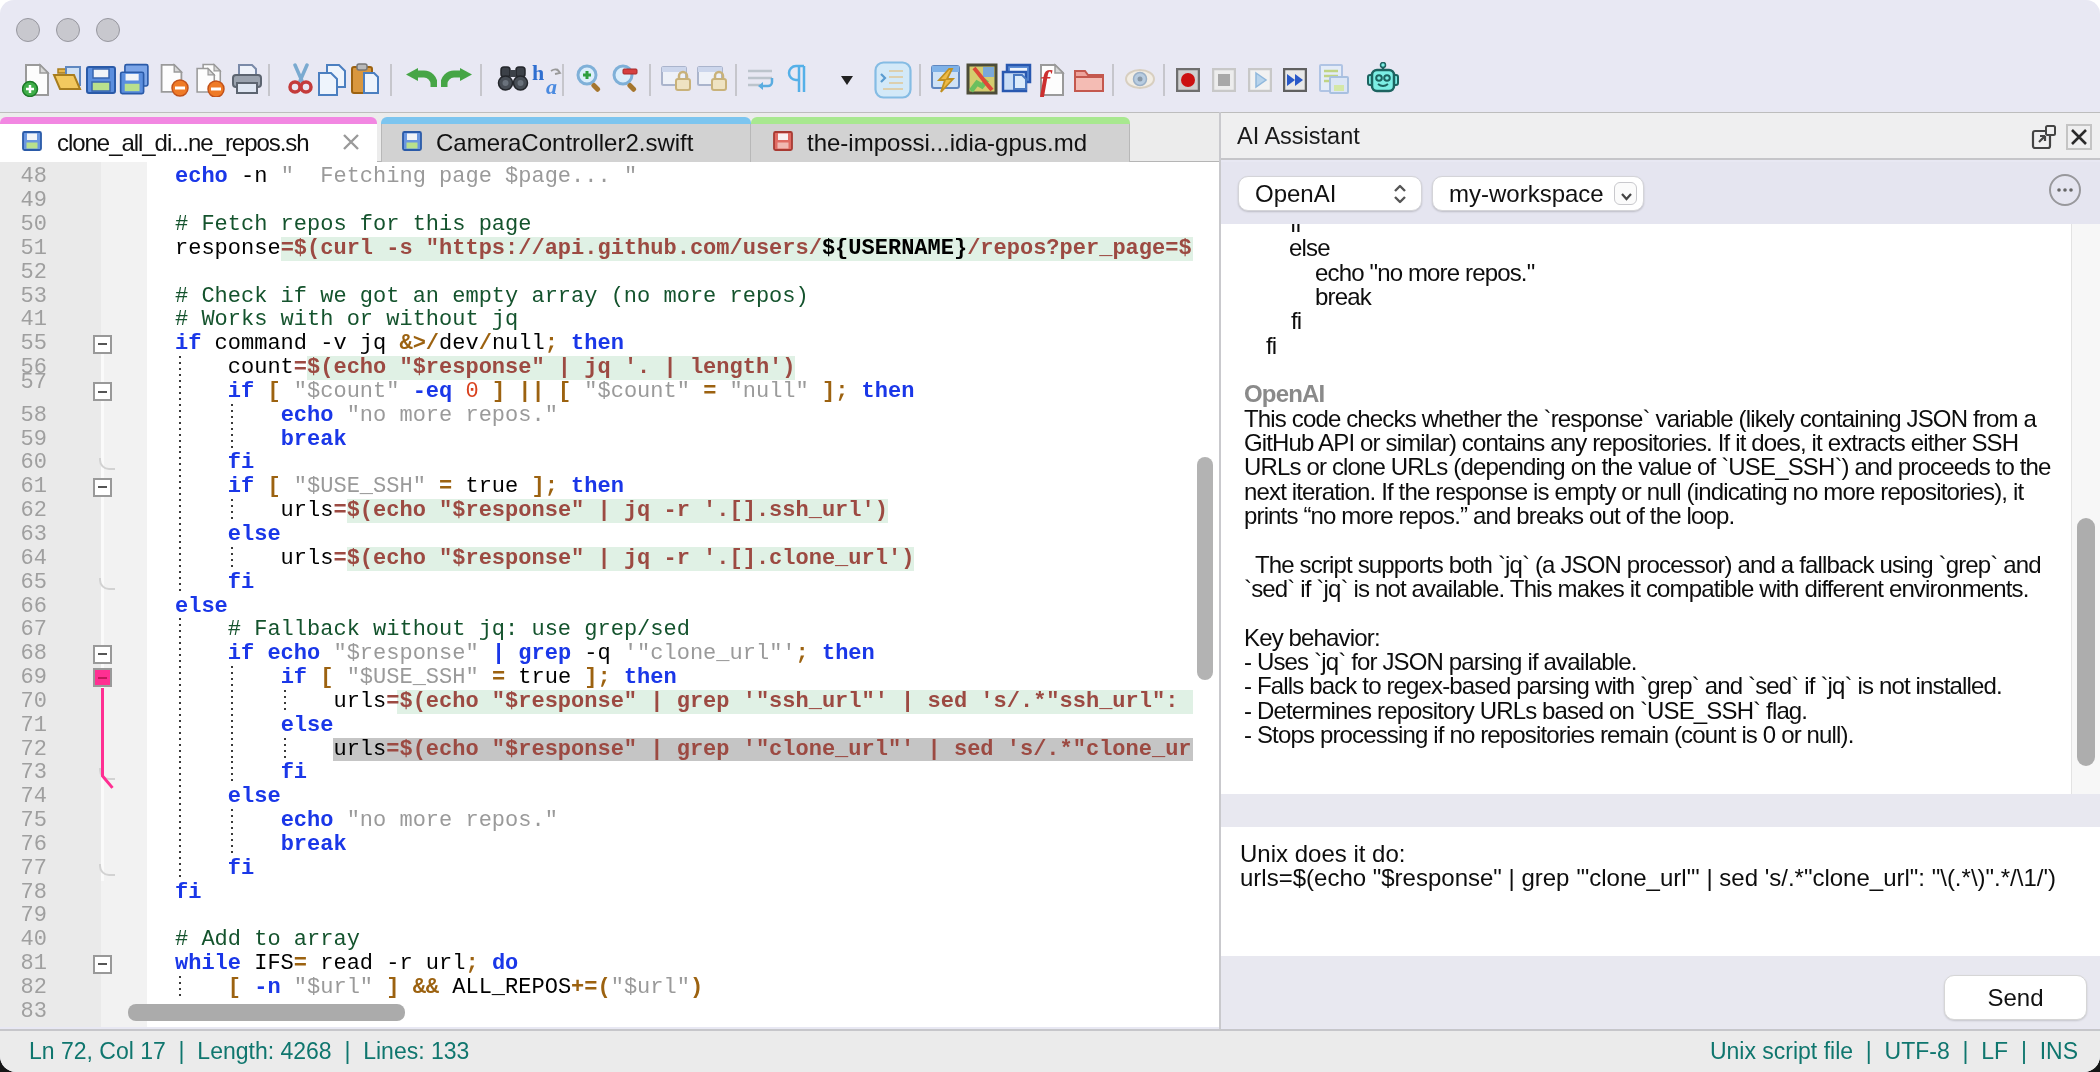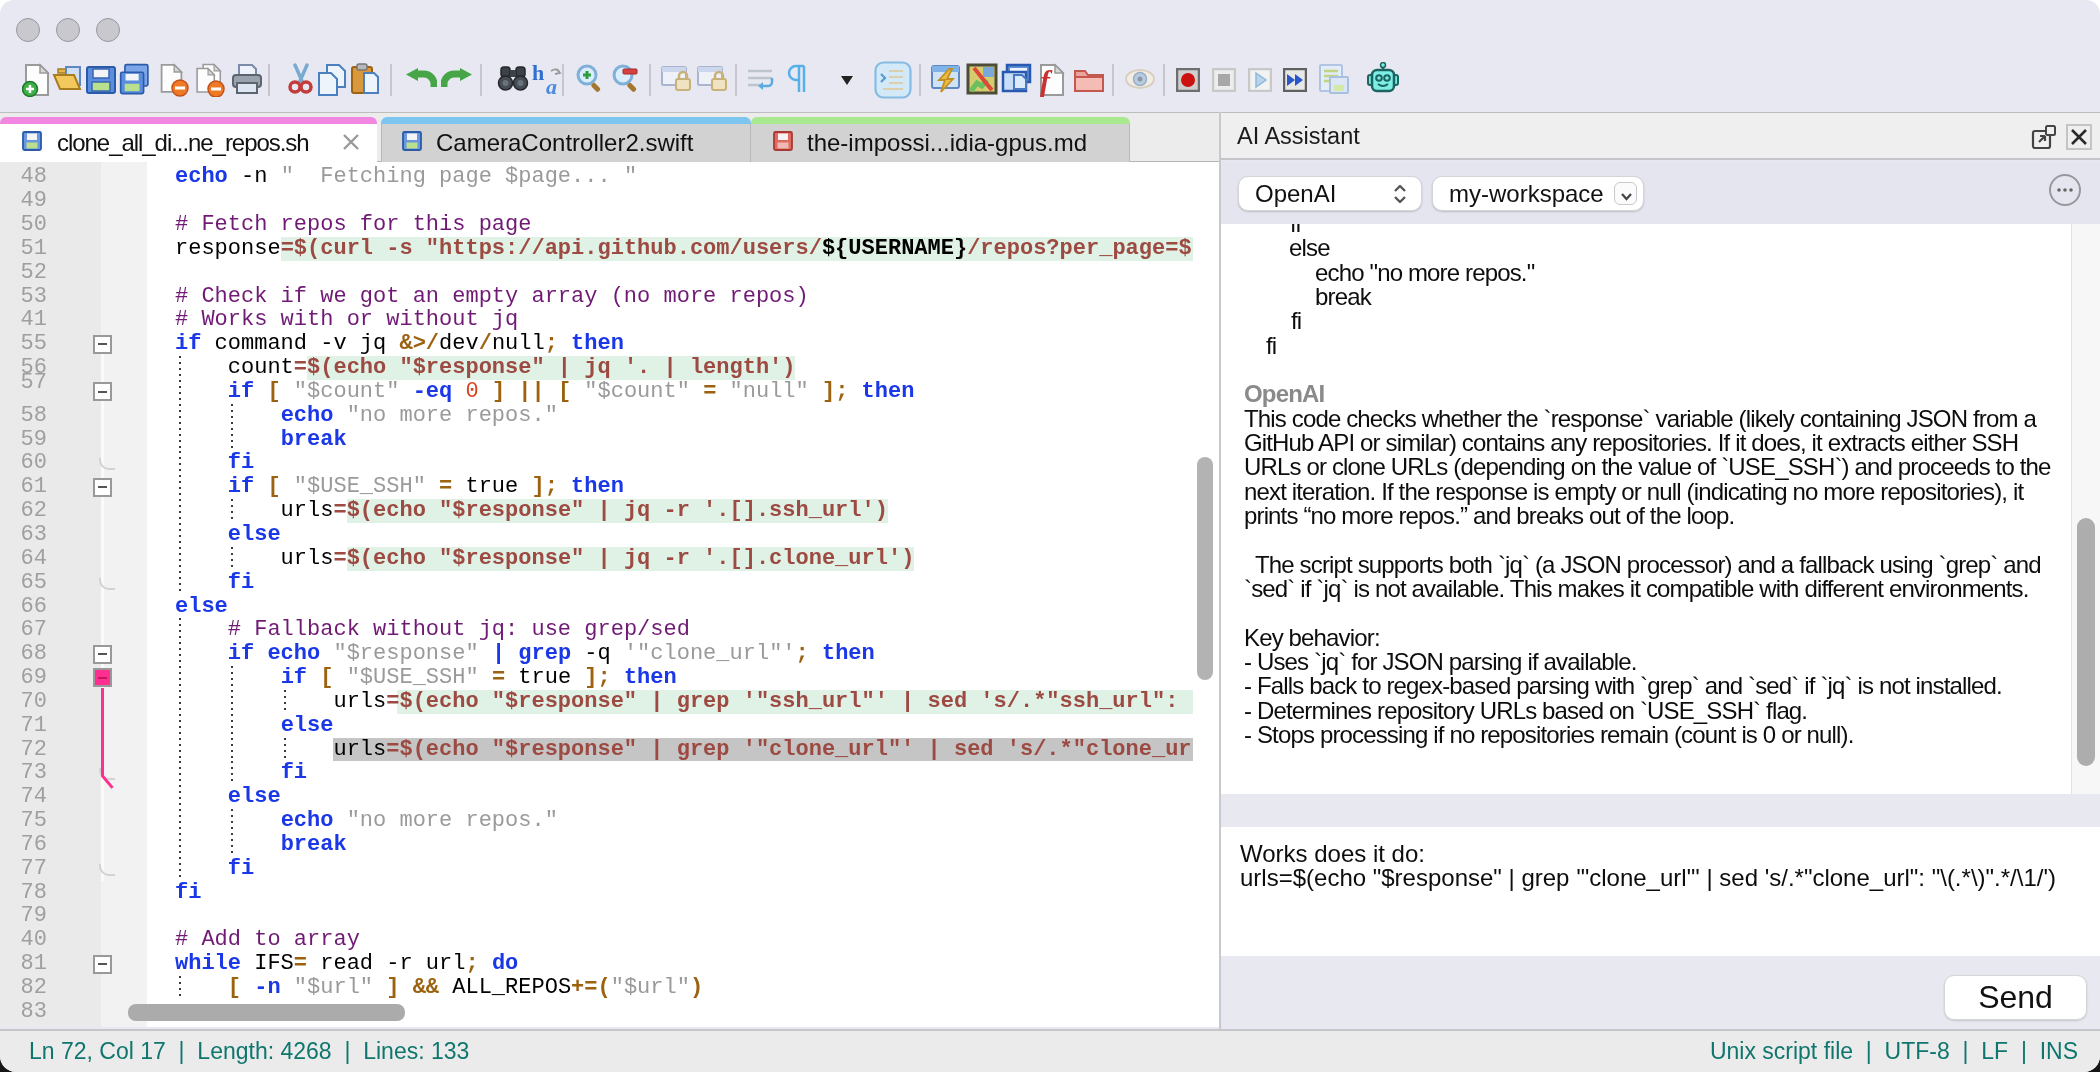--- a/index.html
+++ b/index.html
@@ -16,21 +16,21 @@
 .gutA{position:absolute;left:0;top:0;width:101px;height:100%;background:#eaeaea}
 .gutB{position:absolute;left:101px;top:0;width:46px;height:100%;background:#f2f2f2}
 .gn{position:absolute;left:0;width:47px;text-align:right;font-family:"Liberation Mono",monospace;font-size:22px;height:23.84px;line-height:23.84px;color:#9f9f9f}
 .cl{position:absolute;left:175px;height:23.84px;line-height:23.84px;white-space:pre;font-family:"Liberation Mono",monospace;font-size:22px;color:#000}
 .bgr{position:absolute;height:23.84px}
 .ig{position:absolute;width:2px;background:repeating-linear-gradient(to bottom,#3a3a3a 0 2px,transparent 2px 6px)}
 .fb{position:absolute;left:93px;width:19px;height:19px;border:2px solid #999;background:#fff}
 .fb i{position:absolute;left:3px;top:6.5px;width:9px;height:2px;background:#555}
 .fe{position:absolute;left:99px;width:16px;height:12px;border-left:2px solid #d2d2d2;border-bottom:2px solid #d2d2d2;border-bottom-left-radius:10px}
 .k{color:#1a37e8;font-weight:bold}
-.c{color:#701a75}
+.c{color:#14532d}
 .s{color:#9a9a9a}
 .r{color:#9c4a42;font-weight:bold}
 .o{color:#9c6210;font-weight:bold}
 .d{color:#d9411e}
 .bb{font-weight:bold}
 .vthumb{position:absolute;border-radius:8px;background:#b3b3b3}
 .pan{position:absolute;left:1221px;top:112px;width:879px;height:916px}
 .phead{position:absolute;left:0;top:0;width:100%;height:48px;background:#efeff0;border-top:1.5px solid #bdbdbd;border-bottom:2px solid #c5c5c9}
 .pctrl{position:absolute;left:0;top:50px;width:100%;height:62px;background:#e5e5f0}
 .pcont{position:absolute;left:0;top:112px;width:100%;height:569.5px;background:#fff;overflow:hidden}
@@ -475,23 +475,23 @@
         <div class="pline" style="top:401.61px;left:23px">Key behavior:</div>
         <div class="pline" style="top:425.94px;left:23px">- Uses `jq` for JSON parsing if available.</div>
         <div class="pline" style="top:450.27px;left:23px">- Falls back to regex-based parsing with `grep` and `sed` if `jq` is not installed.</div>
         <div class="pline" style="top:474.6px;left:23px">- Determines repository URLs based on `USE_SSH` flag.</div>
         <div class="pline" style="top:498.93px;left:23px">- Stops processing if no repositories remain (count is 0 or null).</div>
         <div style="position:absolute;right:0;top:0;width:29px;height:100%;background:#f7f7f7;border-left:1.5px solid #e3e3e3"></div>
         <div style="position:absolute;left:856px;top:294px;width:18px;height:248px;border-radius:9px;background:#adadad"></div>
       </div>
       <div class="pband"></div>
       <div class="pinput">
-        <div class="pline" style="left:19px;top:15px;font-size:24px;letter-spacing:0">Works does it do:</div>
+        <div class="pline" style="left:19px;top:15px;font-size:24px;letter-spacing:0">Unix does it do:</div>
         <div class="pline" style="left:19px;top:39px;font-size:24px;letter-spacing:0">urls=$(echo "$response" | grep '"clone_url"' | sed 's/.*"clone_url": "\(.*\)".*/\1/')</div>
       </div>
       <div class="pfoot">
-        <div style="position:absolute;left:723px;top:19px;width:143px;height:45px;background:#fff;border:1.5px solid #d6d6d6;border-radius:10px;box-shadow:0 1px 2px rgba(0,0,0,.15);text-align:center;line-height:43px;font-size:32px;color:#111">Send</div>
+        <div style="position:absolute;left:723px;top:19px;width:143px;height:45px;background:#fff;border:1.5px solid #d6d6d6;border-radius:10px;box-shadow:0 1px 2px rgba(0,0,0,.15);text-align:center;line-height:43px;font-size:24px;color:#111">Send</div>
       </div>
     </div>
     <div class="sbar">
       <div style="position:absolute;left:29px;top:0;height:41px;line-height:41px">Ln 72, Col 17&nbsp;&nbsp;|&nbsp;&nbsp;Length: 4268&nbsp;&nbsp;|&nbsp;&nbsp;Lines: 133</div>
       <div style="position:absolute;right:22px;top:0;height:41px;line-height:41px">Unix script file&nbsp;&nbsp;|&nbsp;&nbsp;UTF-8&nbsp;&nbsp;|&nbsp;&nbsp;LF&nbsp;&nbsp;|&nbsp;&nbsp;INS</div>
     </div>
   </div>
 </body></html>

